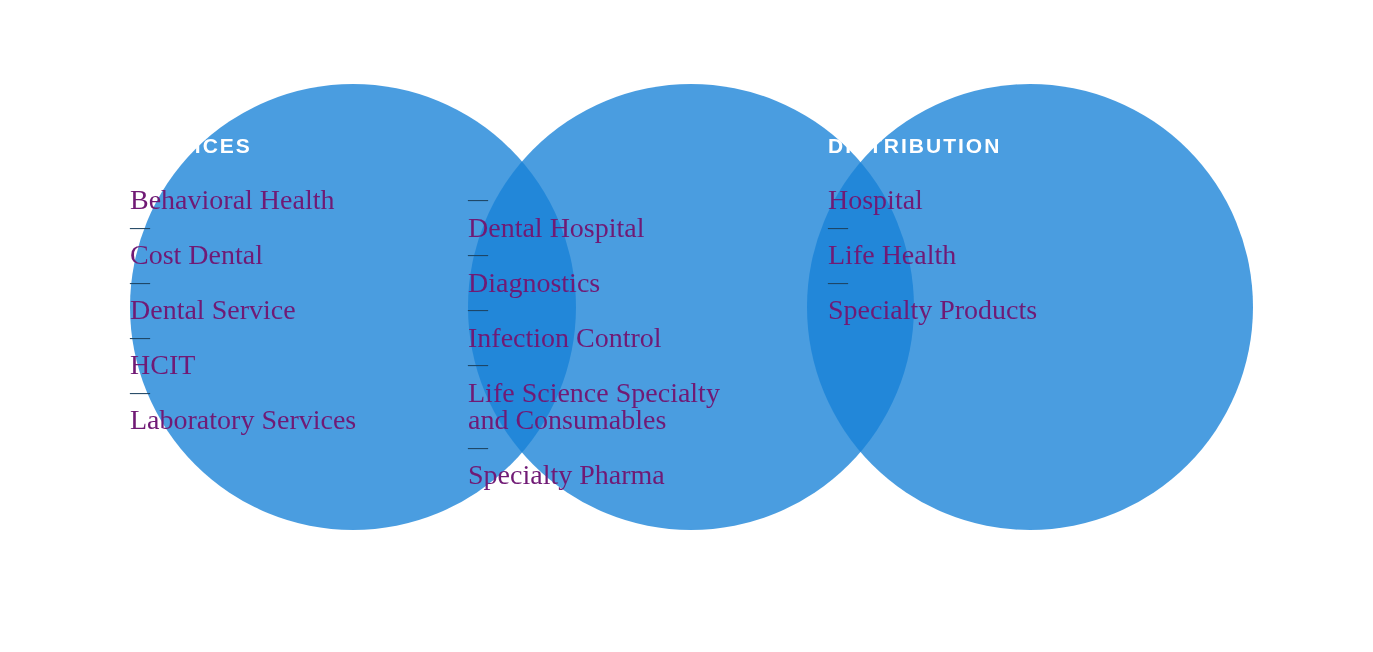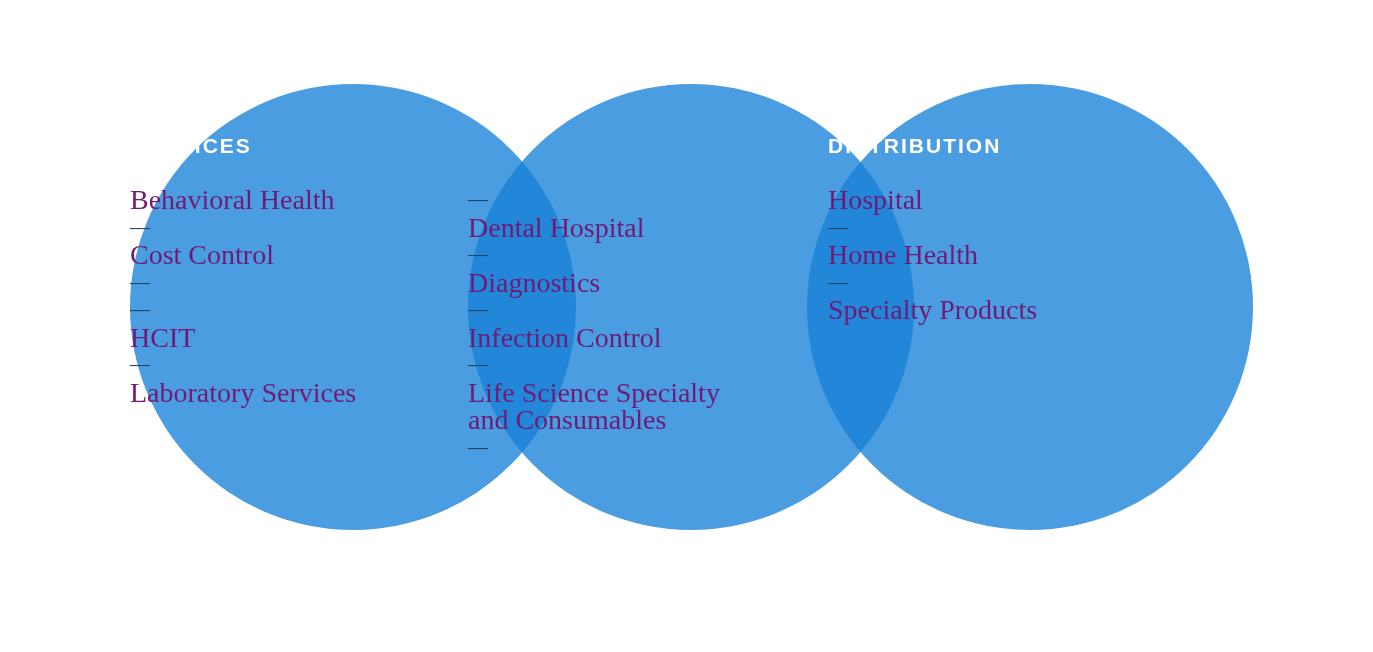--- a/index.html
+++ b/index.html
@@ -83,48 +83,50 @@
 
   <div class="circle c1"></div>
   <div class="circle c2"></div>
   <div class="circle c3"></div>
 
   <div class="content col1">
     <div class="circle-title">SERVICES</div>
     <div class="items">
       <div class="item">Behavioral Health</div>
       <div class="sep">—</div>
-      <div class="item">Cost Control</div>
+      <div class="item">Cost Dental</div>
       <div class="sep">—</div>
+      <div class="item">Dental Service</div>
       <div class="sep">—</div>
       <div class="item">HCIT</div>
       <div class="sep">—</div>
       <div class="item">Laboratory Services</div>
     </div>
   </div>
 
   <div class="content col2">
     <div class="items">
       <div class="sep">—</div>
       <div class="item">Dental Hospital</div>
       <div class="sep">—</div>
       <div class="item">Diagnostics</div>
       <div class="sep">—</div>
       <div class="item">Infection Control</div>
       <div class="sep">—</div>
       <div class="item">Life Science Specialty
 and Consumables</div>
       <div class="sep">—</div>
+      <div class="item">Specialty Pharma</div>
     </div>
   </div>
 
   <div class="content col3">
     <div class="circle-title">DISTRIBUTION</div>
     <div class="items">
       <div class="item">Hospital</div>
       <div class="sep">—</div>
-      <div class="item">Home Health</div>
+      <div class="item">Life Health</div>
       <div class="sep">—</div>
       <div class="item">Specialty Products</div>
     </div>
   </div>
 
 </div>
 
 </body></html>

